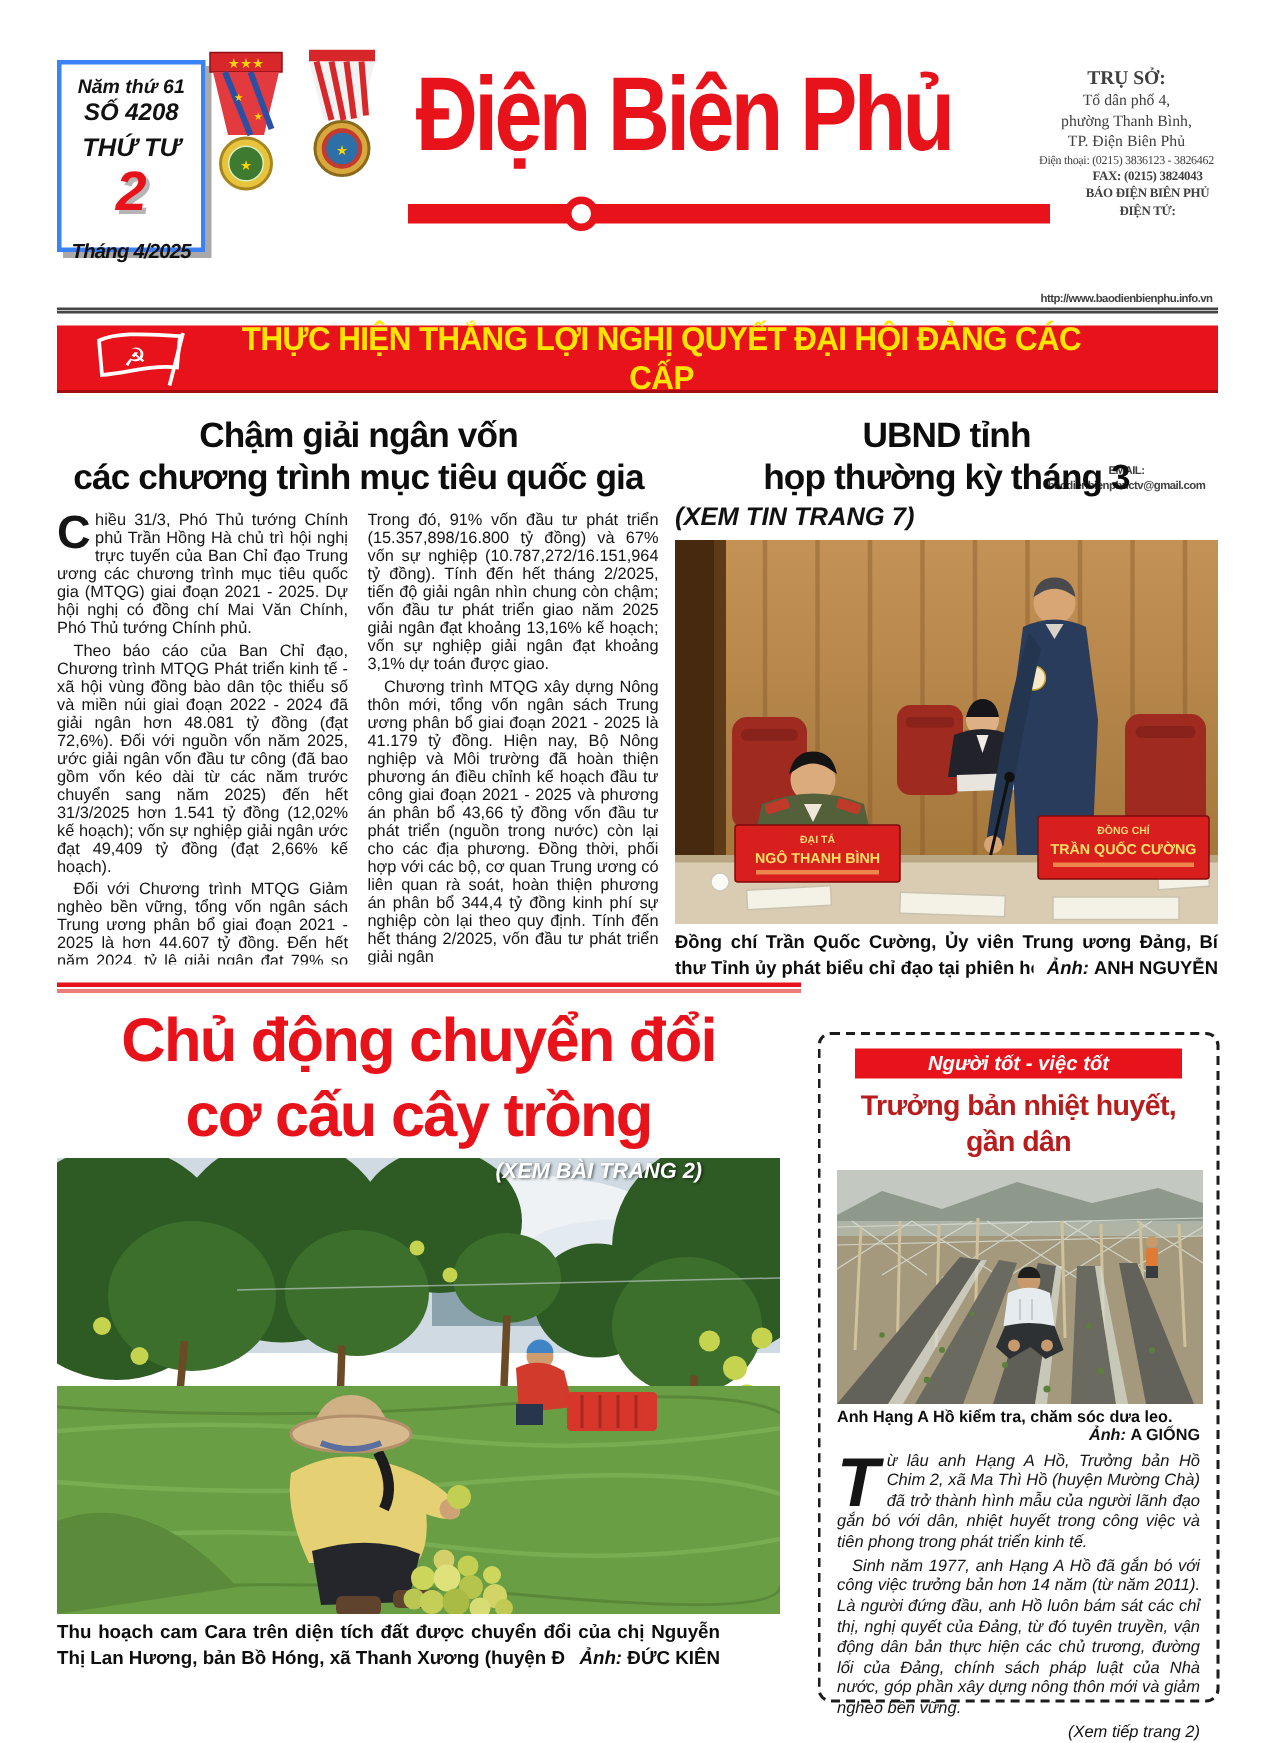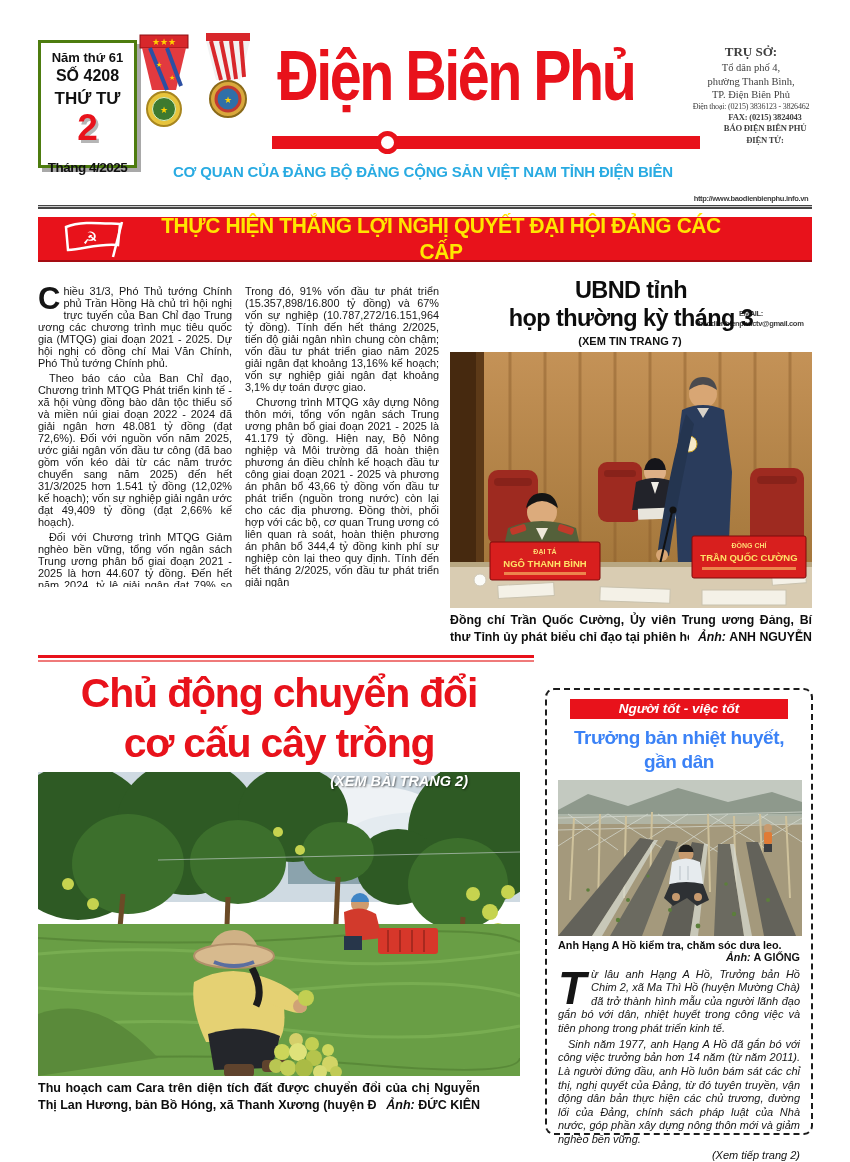--- a/index.html
+++ b/index.html
@@ -1,19 +1,19 @@
 <!DOCTYPE html>
 <html><head>
 <meta charset="utf-8">
 <style>
   html,body{margin:0;padding:0;}
   body{width:850px;height:1162px;position:relative;background:#fff;font-family:"Liberation Sans",sans-serif;color:#111;overflow:hidden;}
   .abs{position:absolute;}
   
-  .issue-box{left:38px;top:40px;width:99px;height:128px;border:3px solid #4d7c0f;box-shadow:4px 4px 0 #a9a9a9;text-align:center;padding-top:7px;box-sizing:border-box;background:#fff;}
+  .issue-box{left:38px;top:40px;width:99px;height:128px;border:3px solid #3b82f6;box-shadow:4px 4px 0 #a9a9a9;text-align:center;padding-top:7px;box-sizing:border-box;background:#fff;font-style:italic;}
   .ib1{font-size:13px;font-weight:bold;}
   .ib2{font-size:16px;font-weight:bold;margin-top:2px;}
   .ib3{font-size:17px;font-weight:bold;margin-top:4px;}
   .ibday{font-size:37px;font-weight:bold;color:#e8121b;line-height:.95;margin-top:1px;text-shadow:2.5px 2.5px 0 #b5b5b5;}
   .ib5{font-size:13.5px;font-weight:bold;margin-top:15px;letter-spacing:-.5px;}
   .medals{left:136px;top:33px;width:126px;height:106px;}
   .title-wrap{left:238px;top:26px;width:474px;text-align:left;}
   .paper-title{display:inline-block;font-size:70px;font-weight:bold;color:#e8121b;letter-spacing:-3px;line-height:1.45;white-space:nowrap;transform:scaleX(.82);transform-origin:center;}
   .title-bar{left:272px;top:136px;width:428px;height:13px;background:#e8121b;}
   .title-ring{position:absolute;left:104px;top:-5px;width:13px;height:13px;border:5px solid #e8121b;border-radius:50%;background:#fff;}
@@ -28,41 +28,41 @@
   .of-u{font-size:7.6px;font-weight:bold;font-family:"Liberation Sans",sans-serif;letter-spacing:-.35px;margin-top:48px;}
   .top-rule{left:38px;top:205px;width:774px;height:4px;background:linear-gradient(180deg,#454545 0 1.5px,#c9c9c9 1.5px 2.5px,#454545 2.5px 4px);}
   
   .banner{left:38px;top:217px;width:774px;height:45px;background:#e8121b;display:flex;align-items:center;border-bottom:2px solid #a50c12;box-sizing:border-box;}
   .banner-flag{margin-left:18px;flex:0 0 auto;}
   .banner-text{flex:1;text-align:center;color:#ffe600;font-weight:bold;font-size:22px;letter-spacing:-.4px;transform:scaleX(.95);}
   
   .hl{font-weight:bold;text-align:center;white-space:pre-line;color:#0d0d0d;line-height:1.2;letter-spacing:-.6px;}
   .art-left{left:38px;top:276px;width:402px;}
   .art-right{left:450px;top:276px;width:362px;}
-  .see-line{text-align:center;font-weight:bold;font-size:11px;margin:3px 2px 4px 0;}
+  .see-line{text-align:left;font-weight:bold;font-style:italic;font-size:17px;margin:3px 2px 4px 0;}
   .cols{display:flex;gap:13px;margin-top:9px;text-align:justify;font-size:10.9px;line-height:1.1;color:#151515;}
   .col{width:194px;height:302px;overflow:hidden;}
   .col p{margin:0 0 3px;text-indent:11px;}
   .col p.first{text-indent:0;}
   .dropcap{float:left;font-weight:bold;font-size:31px;line-height:25px;padding:1px 3px 0 0;}
   .photo-frame{position:relative;margin-top:5px;line-height:0;}
   .caption{position:relative;margin-top:4px;font-weight:bold;font-size:12.3px;line-height:1.32;text-align:justify;color:#0d0d0d;}
   .credit{position:absolute;right:0;bottom:0;background:#fff;padding-left:9px;white-space:nowrap;}
   .credit i{font-weight:bold;font-style:italic;}
   
   .red-divider{left:38px;top:655px;width:496px;height:9px;background:linear-gradient(180deg,#e8121b 0 3px,#fff 3px 4.5px,#ef7a7a 4.5px 7px,#fff 7px 9px);}
   
   .bigred{left:38px;top:668px;width:482px;text-align:center;font-weight:bold;font-size:41px;line-height:1.22;color:#e8121b;white-space:pre-line;letter-spacing:-1.2px;}
   .orchard{left:38px;top:772px;width:442px;}
   .overlay-see{position:absolute;right:12px;top:9px;color:#fff;font-weight:bold;font-style:italic;font-size:14.5px;text-shadow:1px 1px 2px rgba(0,0,0,.55);}
   .orchard .caption{font-size:12.5px;}
   
   .good-box{left:545px;top:688px;width:268px;height:447px;border:2px dashed #1c1c1c;border-radius:9px;box-sizing:border-box;padding:9px 11px 6px;background:#fff;}
   .kicker{margin:0 12px 7px;background:#e8121b;color:#fff;font-style:italic;font-weight:bold;font-size:13.5px;text-align:center;padding:2px 0 3px;}
-  .box-hl{font-weight:bold;text-align:center;white-space:pre-line;font-size:19px;line-height:1.25;letter-spacing:-.4px;color:#3b82f6;}
+  .box-hl{font-weight:bold;text-align:center;white-space:pre-line;font-size:19px;line-height:1.25;letter-spacing:-.4px;color:#b91c1c;}
   .box-photo{margin-top:6px;line-height:0;}
   .box-cap{margin-top:3px;font-weight:bold;font-size:10.8px;color:#0d0d0d;}
   .box-credit{text-align:right;font-size:10.8px;font-weight:bold;}
   .box-credit i{font-weight:bold;}
   .box-body{margin-top:5px;font-style:italic;font-size:11px;line-height:1.24;text-align:justify;color:#151515;}
   .box-body p{margin:0 0 2px;text-indent:10px;}
   .box-body p.first{text-indent:0;}
   .dropcapT{float:left;font-weight:bold;font-style:italic;font-size:46px;line-height:37px;padding:2px 5px 0 0;}
   .box-cont{text-align:right;font-style:italic;font-size:11px;margin-top:1px;}
 </style>
@@ -106,21 +106,20 @@
 </svg>
 
 <div class="abs title-wrap">
   <span class="paper-title">Điện Biên Phủ</span>
 </div>
 <div class="abs title-bar">
   <span class="title-ring"></span>
 </div>
 
 <div class="abs org">
-  <div class="org1">CƠ QUAN CỦA ĐẢNG BỘ ĐẢNG CỘNG SẢN VIỆT NAM TỈNH ĐIỆN BIÊN</div>
 </div>
 
 <div class="abs office">
   <div class="of-h">TRỤ SỞ:</div>
   <div class="of-a">Tổ dân phố 4,</div>
   <div class="of-a">phường Thanh Bình,</div>
   <div class="of-a">TP. Điện Biên Phủ</div>
   <div class="of-s">Điện thoại: (0215) 3836123 - 3826462</div>
   <div class="of-b">FAX: (0215) 3824043</div>
   <div class="of-b">BÁO ĐIỆN BIÊN PHỦ ĐIỆN TỬ:</div>
@@ -136,20 +135,22 @@
   <svg class="banner-flag" viewBox="0 0 84 40" width="84" height="40">
     <line x1="66" y1="3" x2="57" y2="38" stroke="#fff" stroke-width="2.5"></line>
     <path d="M10,8 C24,2 42,4 64,5 L62,26 C44,24 28,30 12,31 Z" fill="none" stroke="#fff" stroke-width="2.5"></path>
     <text x="34" y="25" font-size="17" fill="#fff" text-anchor="middle">☭</text>
   </svg>
   <div class="banner-text">THỰC HIỆN THẮNG LỢI NGHỊ QUYẾT ĐẠI HỘI ĐẢNG CÁC CẤP</div>
   <div style="width:70px"></div>
 </div>
 
 <div class="abs art-left">
+  <div class="hl" style="font-size:23.5px">Chậm giải ngân vốn
+các chương trình mục tiêu quốc gia</div>
   <div class="cols">
     <div class="col">
       <p class="first"><span class="dropcap">C</span><span>hiều 31/3, Phó Thủ tướng Chính phủ Trần Hồng Hà chủ trì hội nghị trực tuyến của Ban Chỉ đạo Trung ương các chương trình mục tiêu quốc gia (MTQG) giai đoạn 2021 - 2025. Dự hội nghị có đồng chí Mai Văn Chính, Phó Thủ tướng Chính phủ.</span></p>
       <p>Theo báo cáo của Ban Chỉ đạo, Chương trình MTQG Phát triển kinh tế - xã hội vùng đồng bào dân tộc thiểu số và miền núi giai đoạn 2022 - 2024 đã giải ngân hơn 48.081 tỷ đồng (đạt 72,6%). Đối với nguồn vốn năm 2025, ước giải ngân vốn đầu tư công (đã bao gồm vốn kéo dài từ các năm trước chuyển sang năm 2025) đến hết 31/3/2025 hơn 1.541 tỷ đồng (12,02% kế hoạch); vốn sự nghiệp giải ngân ước đạt 49,409 tỷ đồng (đạt 2,66% kế hoạch).</p>
       <p>Đối với Chương trình MTQG Giảm nghèo bền vững, tổng vốn ngân sách Trung ương phân bổ giai đoạn 2021 - 2025 là hơn 44.607 tỷ đồng. Đến hết năm 2024, tỷ lệ giải ngân đạt 79% so với kế hoạch.</p>
     </div>
     <div class="col">
       <p class="first">Trong đó, 91% vốn đầu tư phát triển (15.357,898/16.800 tỷ đồng) và 67% vốn sự nghiệp (10.787,272/16.151,964 tỷ đồng). Tính đến hết tháng 2/2025, tiến độ giải ngân nhìn chung còn chậm; vốn đầu tư phát triển giao năm 2025 giải ngân đạt khoảng 13,16% kế hoạch; vốn sự nghiệp giải ngân đạt khoảng 3,1% dự toán được giao.</p>
       <p>Chương trình MTQG xây dựng Nông thôn mới, tổng vốn ngân sách Trung ương phân bổ giai đoạn 2021 - 2025 là 41.179 tỷ đồng. Hiện nay, Bộ Nông nghiệp và Môi trường đã hoàn thiện phương án điều chỉnh kế hoạch đầu tư công giai đoạn 2021 - 2025 và phương án phân bổ 43,66 tỷ đồng vốn đầu tư phát triển (nguồn trong nước) còn lại cho các địa phương. Đồng thời, phối hợp với các bộ, cơ quan Trung ương có liên quan rà soát, hoàn thiện phương án phân bổ 344,4 tỷ đồng kinh phí sự nghiệp còn lại theo quy định. Tính đến hết tháng 2/2025, vốn đầu tư phát triển giải ngân</p>
 

